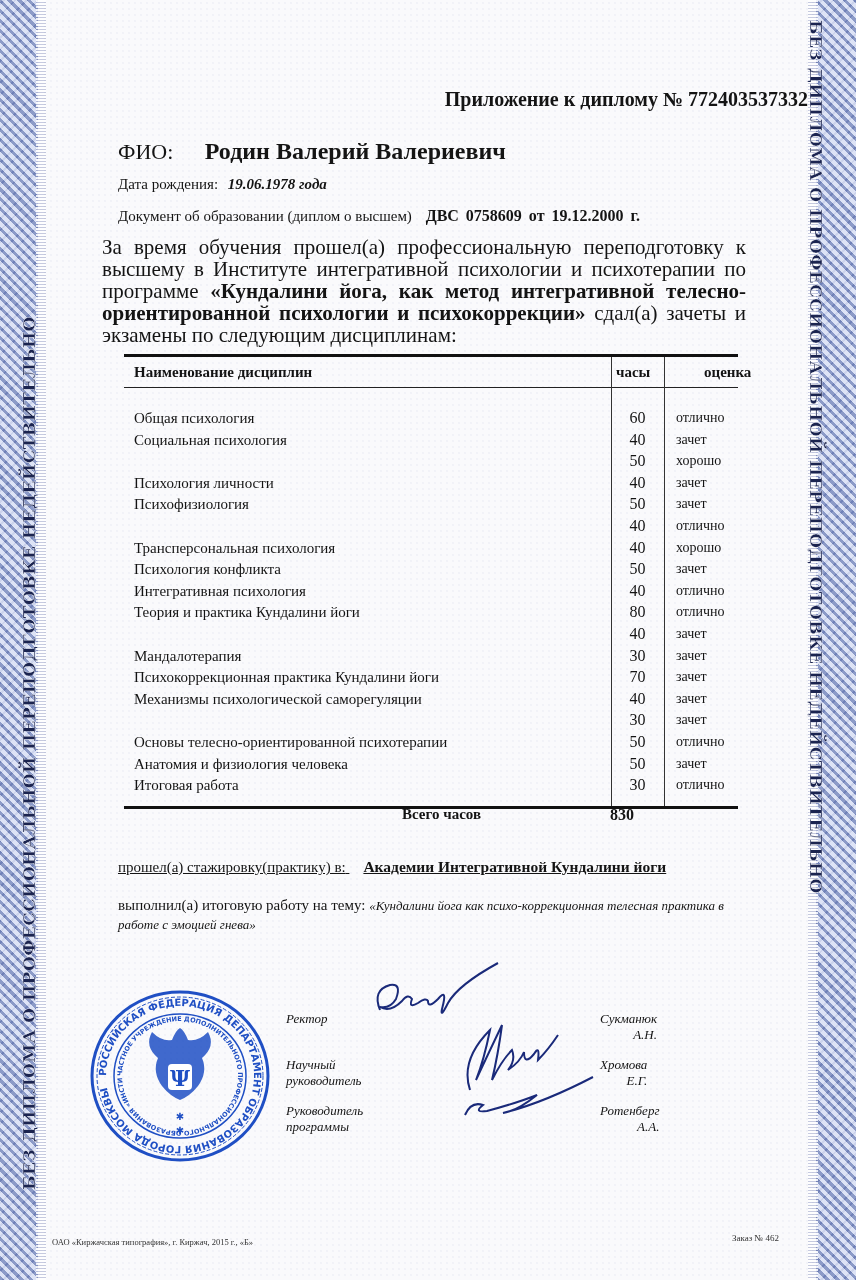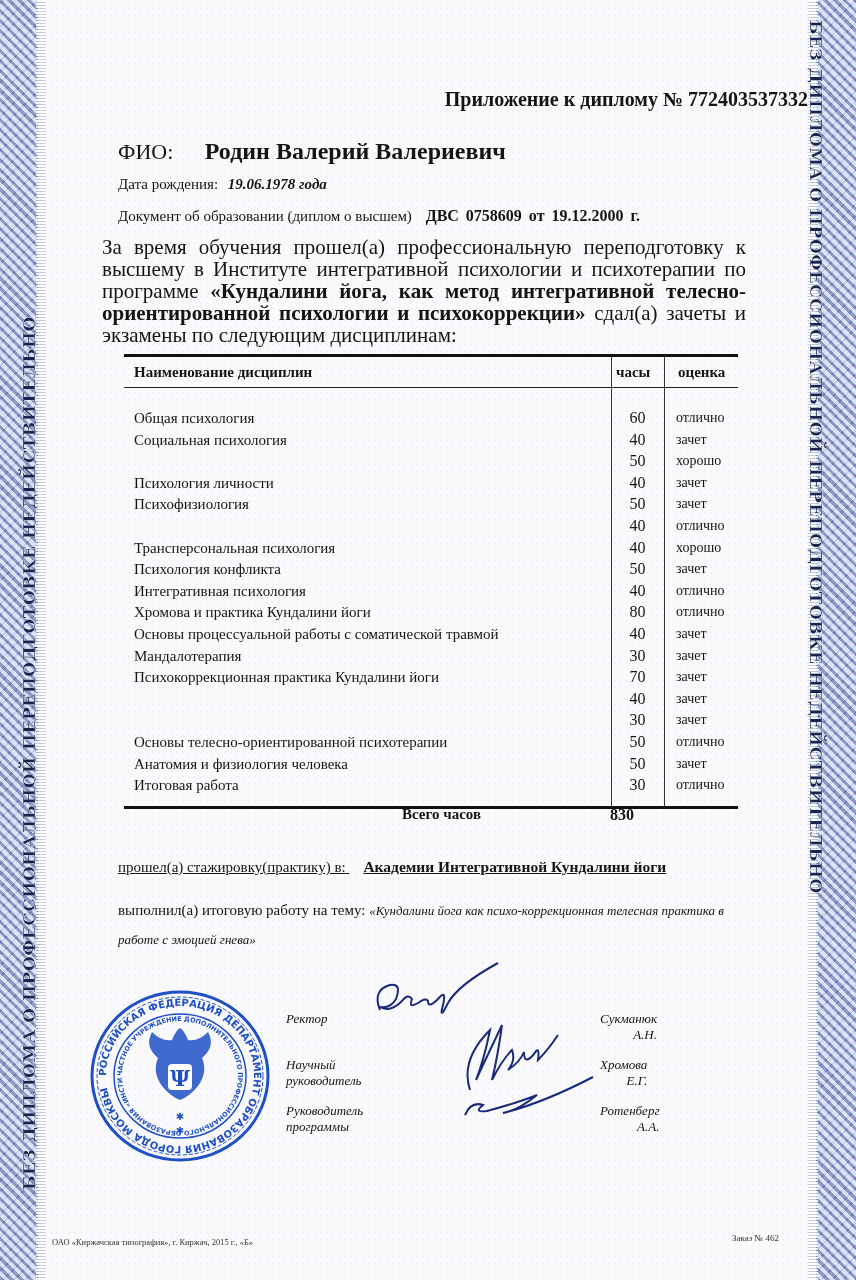--- a/index.html
+++ b/index.html
@@ -63,34 +63,34 @@
   .table-wrap { position: absolute; left: 124px; top: 340px; width: 614px; height: 456px; margin-top: 14px; }
   .tbl-top { position: absolute; left: 0; top: 0; width: 614px; height: 3px; background: #111; }
   .tbl-head-line { position: absolute; left: 0; top: 33px; width: 614px; height: 1px; background: #222; }
   .tbl-bottom { position: absolute; left: 0; top: 452px; width: 614px; height: 3px; background: #111; }
   .vline { position: absolute; top: 3px; width: 1px; height: 450px; background: #333; }
   .vline.v1 { left: 487px; }
   .vline.v2 { left: 540px; }
   .th { position: absolute; top: 10px; font-size: 15px; font-weight: bold; }
   .th.name { left: 10px; }
   .th.hours { left: 492px; }
-  .th.grade { left: 554px; }
+  .th.grade { left: 580px; }
   .rows { position: absolute; left: 0; top: 56px; width: 614px; }
   .row { position: relative; height: 21.6px; font-size: 15px; }
   .row .c-name { position: absolute; left: 10px; top: 0; white-space: nowrap; }
   .row .c-hours { position: absolute; left: 487px; width: 53px; text-align: center; top: -1px; font-size: 16px; }
   .row .c-grade { position: absolute; left: 552px; top: 0; font-size: 14px; }
 
   .total { position: absolute; top: 806px; font-size: 15px; font-weight: bold; }
   .total.label { left: 402px; }
   .total.value { left: 610px; font-size: 16px; }
 
   .practice { position: absolute; left: 118px; top: 858px; font-size: 15px; text-decoration: underline; }
   .practice .value { font-weight: bold; font-size: 15.5px; margin-left: 14px; }
-  .thesis { position: absolute; left: 118px; top: 896px; width: 640px; font-size: 15px; line-height: 28px; }
+  .thesis { position: absolute; left: 118px; top: 896px; width: 640px; font-size: 15px; line-height: 18px; }
   .thesis .value { font-style: italic; font-size: 13px; }
 
   .stamp {
     position: absolute; left: 88px; top: 988px; width: 184px; height: 176px;
   }
   .sig-row { position: absolute; font-style: italic; font-size: 13px; }
   .sig-role { position: absolute; left: 286px; }
   .sig-name { position: absolute; left: 600px; text-align: right; }
   .signature { position: absolute; }
 
@@ -172,40 +172,40 @@
     <span class="c-name">Психология конфликта</span>
     <span class="c-hours">50</span>
     <span class="c-grade">зачет</span>
   </div>
       <div class="row">
     <span class="c-name">Интегративная психология</span>
     <span class="c-hours">40</span>
     <span class="c-grade">отлично</span>
   </div>
       <div class="row">
-    <span class="c-name">Хромова и практика Кундалини йоги</span>
+    <span class="c-name">Теория и практика Кундалини йоги</span>
     <span class="c-hours">80</span>
     <span class="c-grade">отлично</span>
   </div>
       <div class="row">
-    <span class="c-name">Основы процессуальной работы с соматической травмой</span>
     <span class="c-hours">40</span>
     <span class="c-grade">зачет</span>
   </div>
       <div class="row">
     <span class="c-name">Мандалотерапия</span>
     <span class="c-hours">30</span>
     <span class="c-grade">зачет</span>
   </div>
       <div class="row">
     <span class="c-name">Психокоррекционная практика Кундалини йоги</span>
     <span class="c-hours">70</span>
     <span class="c-grade">зачет</span>
   </div>
       <div class="row">
+    <span class="c-name">Механизмы психологической саморегуляции</span>
     <span class="c-hours">40</span>
     <span class="c-grade">зачет</span>
   </div>
       <div class="row">
     <span class="c-hours">30</span>
     <span class="c-grade">зачет</span>
   </div>
       <div class="row">
     <span class="c-name">Основы телесно-ориентированной психотерапии</span>
     <span class="c-hours">50</span>

